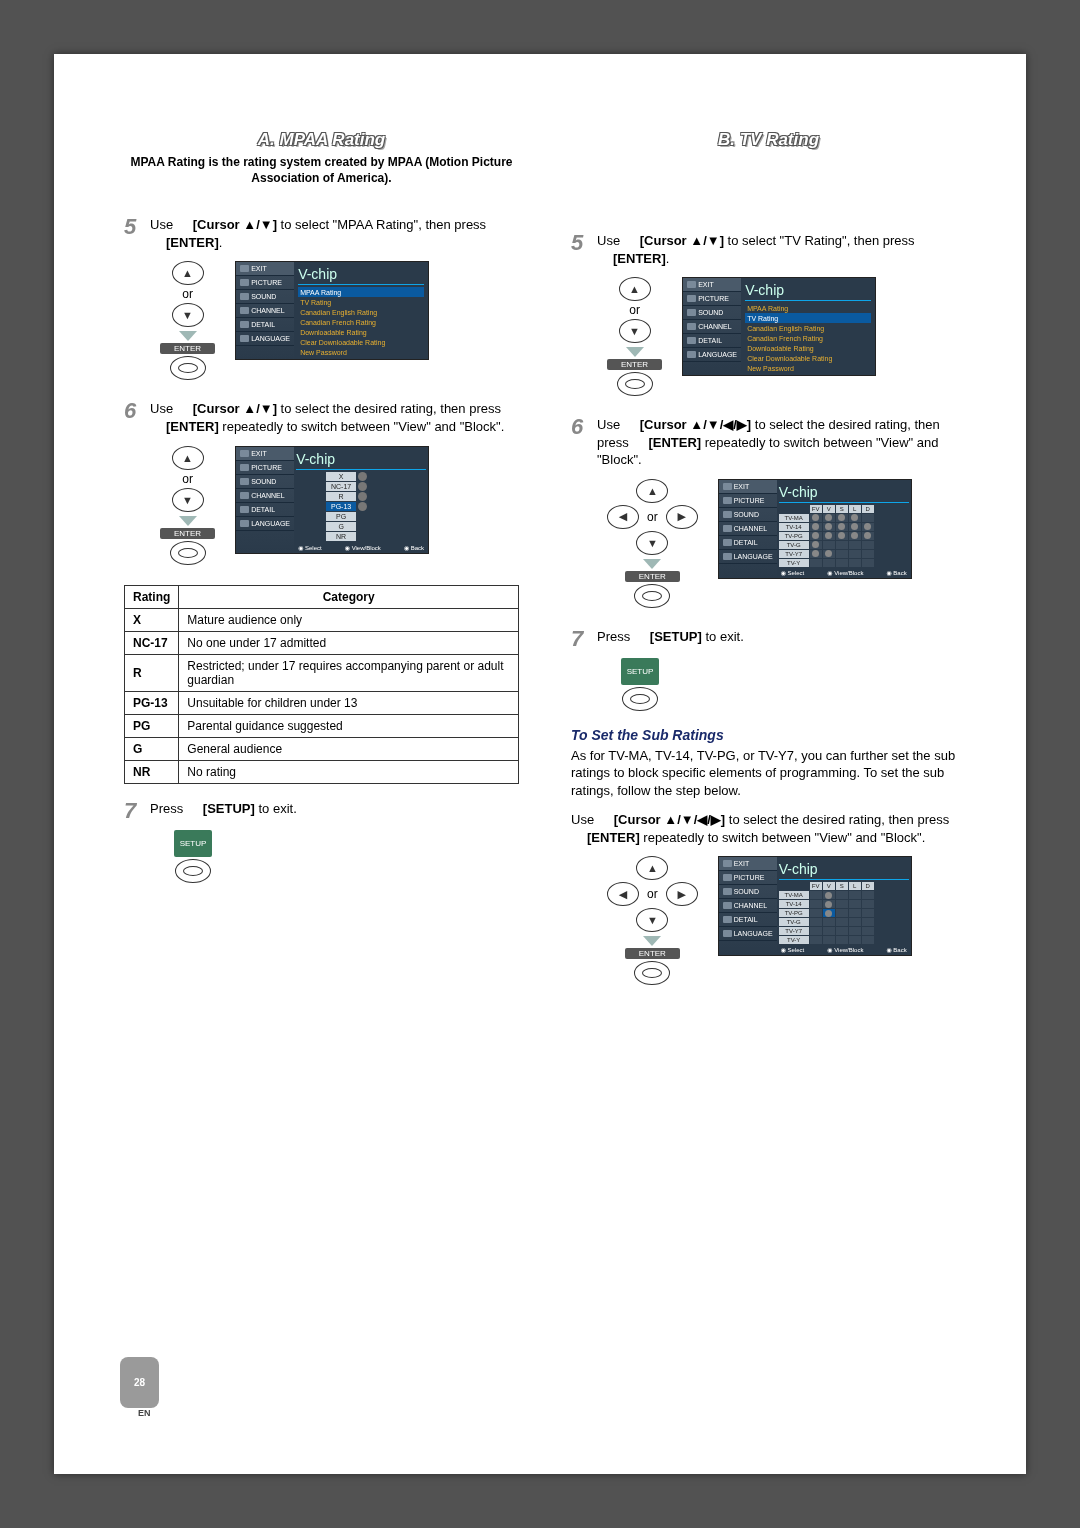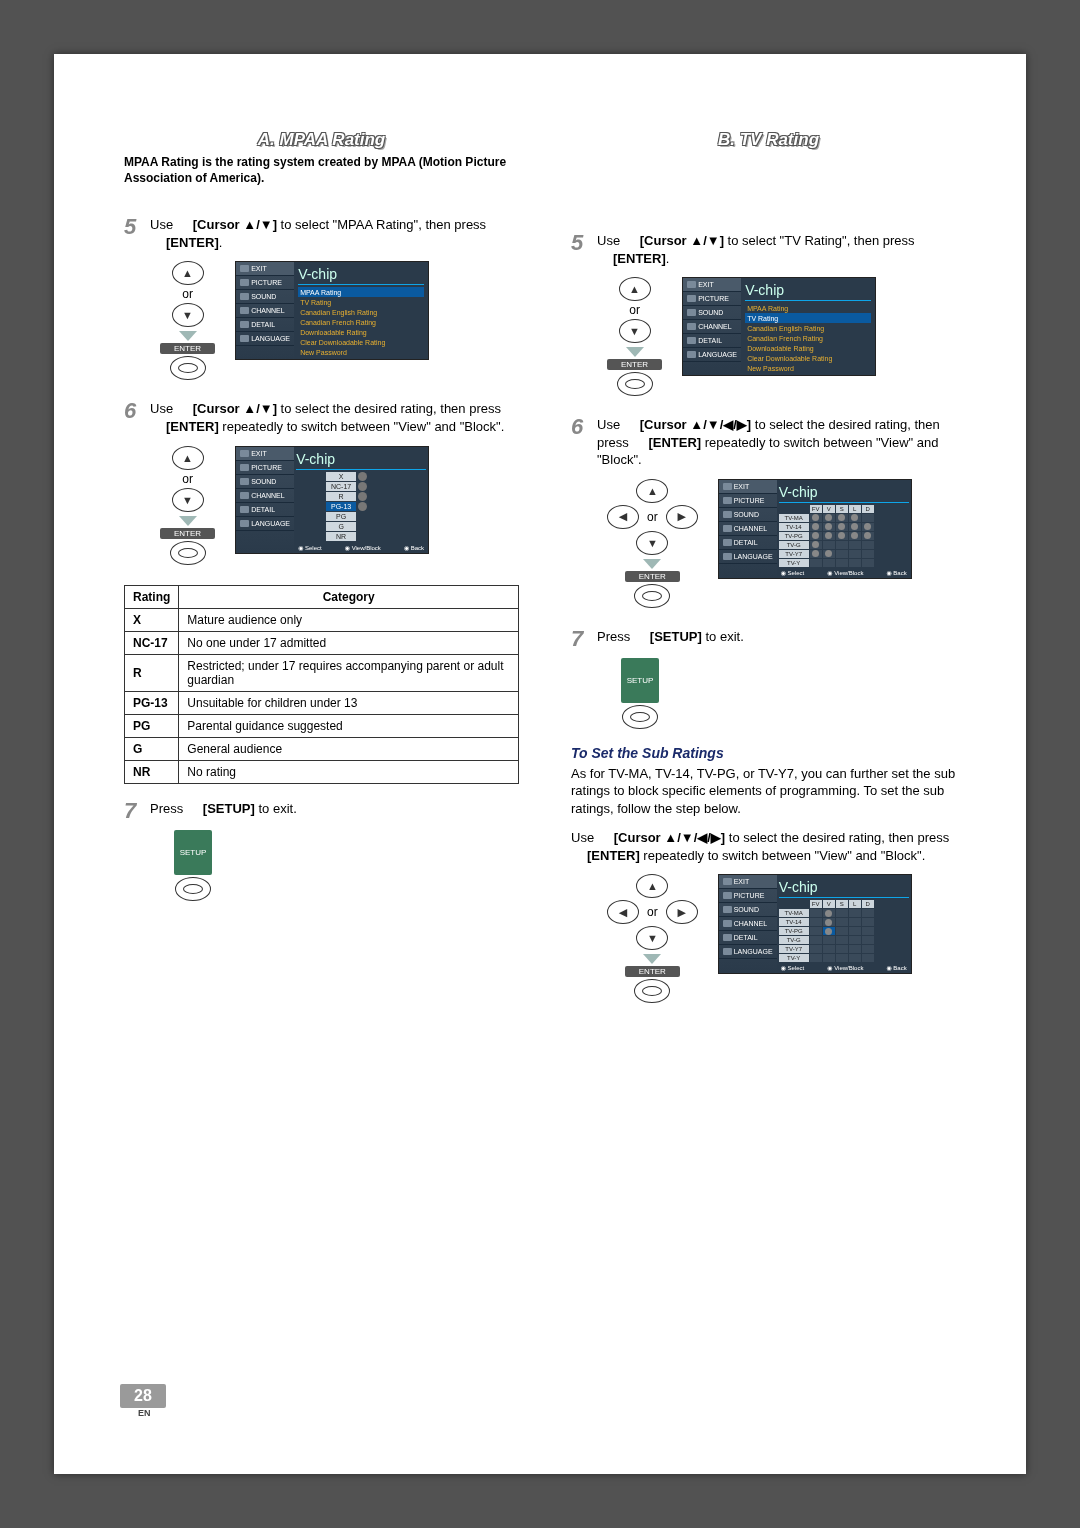--- a/index.html
+++ b/index.html
@@ -52,20 +52,21 @@
     gap: 52px;
   }
   .col-left, .col-right {
     flex: 1;
   }
   .intro {
     font-size: 12px;
     font-weight: bold;
     line-height: 1.35;
     margin: 4px 0 30px 0;
+    text-align: center;
   }
   .step {
     display: flex;
     align-items: flex-start;
     gap: 8px;
     margin: 12px 0 8px 0;
   }
   .step-num {
     color: #888;
     font-weight: bold;
@@ -257,43 +258,43 @@
     display: flex;
     flex-direction: column;
     align-items: center;
     margin: 6px 0 16px 40px;
     width: 58px;
   }
   .setup-label {
     background: #3a7a5a;
     color: #fff;
     font-size: 8px;
-    padding: 18px 6px;
+    padding: 9px 6px;
     border-radius: 2px;
     margin-bottom: 2px;
   }
   .sub-italic {
     font-style: italic;
     font-weight: bold;
     font-size: 14px;
     color: #1a2a6a;
     margin: 12px 0 4px 0;
   }
   .page-num {
     position: absolute;
     bottom: 56px;
     left: 66px;
   }
   .page-num .tab {
     background: #9a9a9a;
     color: #fff;
     font-weight: bold;
-    font-size: 16px;
-    padding: 3px 14px;
-    border-radius: 2px;
+    font-size: 10px;
+    padding: 20px 14px;
+    border-radius: 8px;
     display: inline-block;
   }
   .page-num .lang {
     font-size: 9px;
     color: #444;
     margin-left: 18px;
     display: block;
     font-weight: bold;
   }
 </style>

